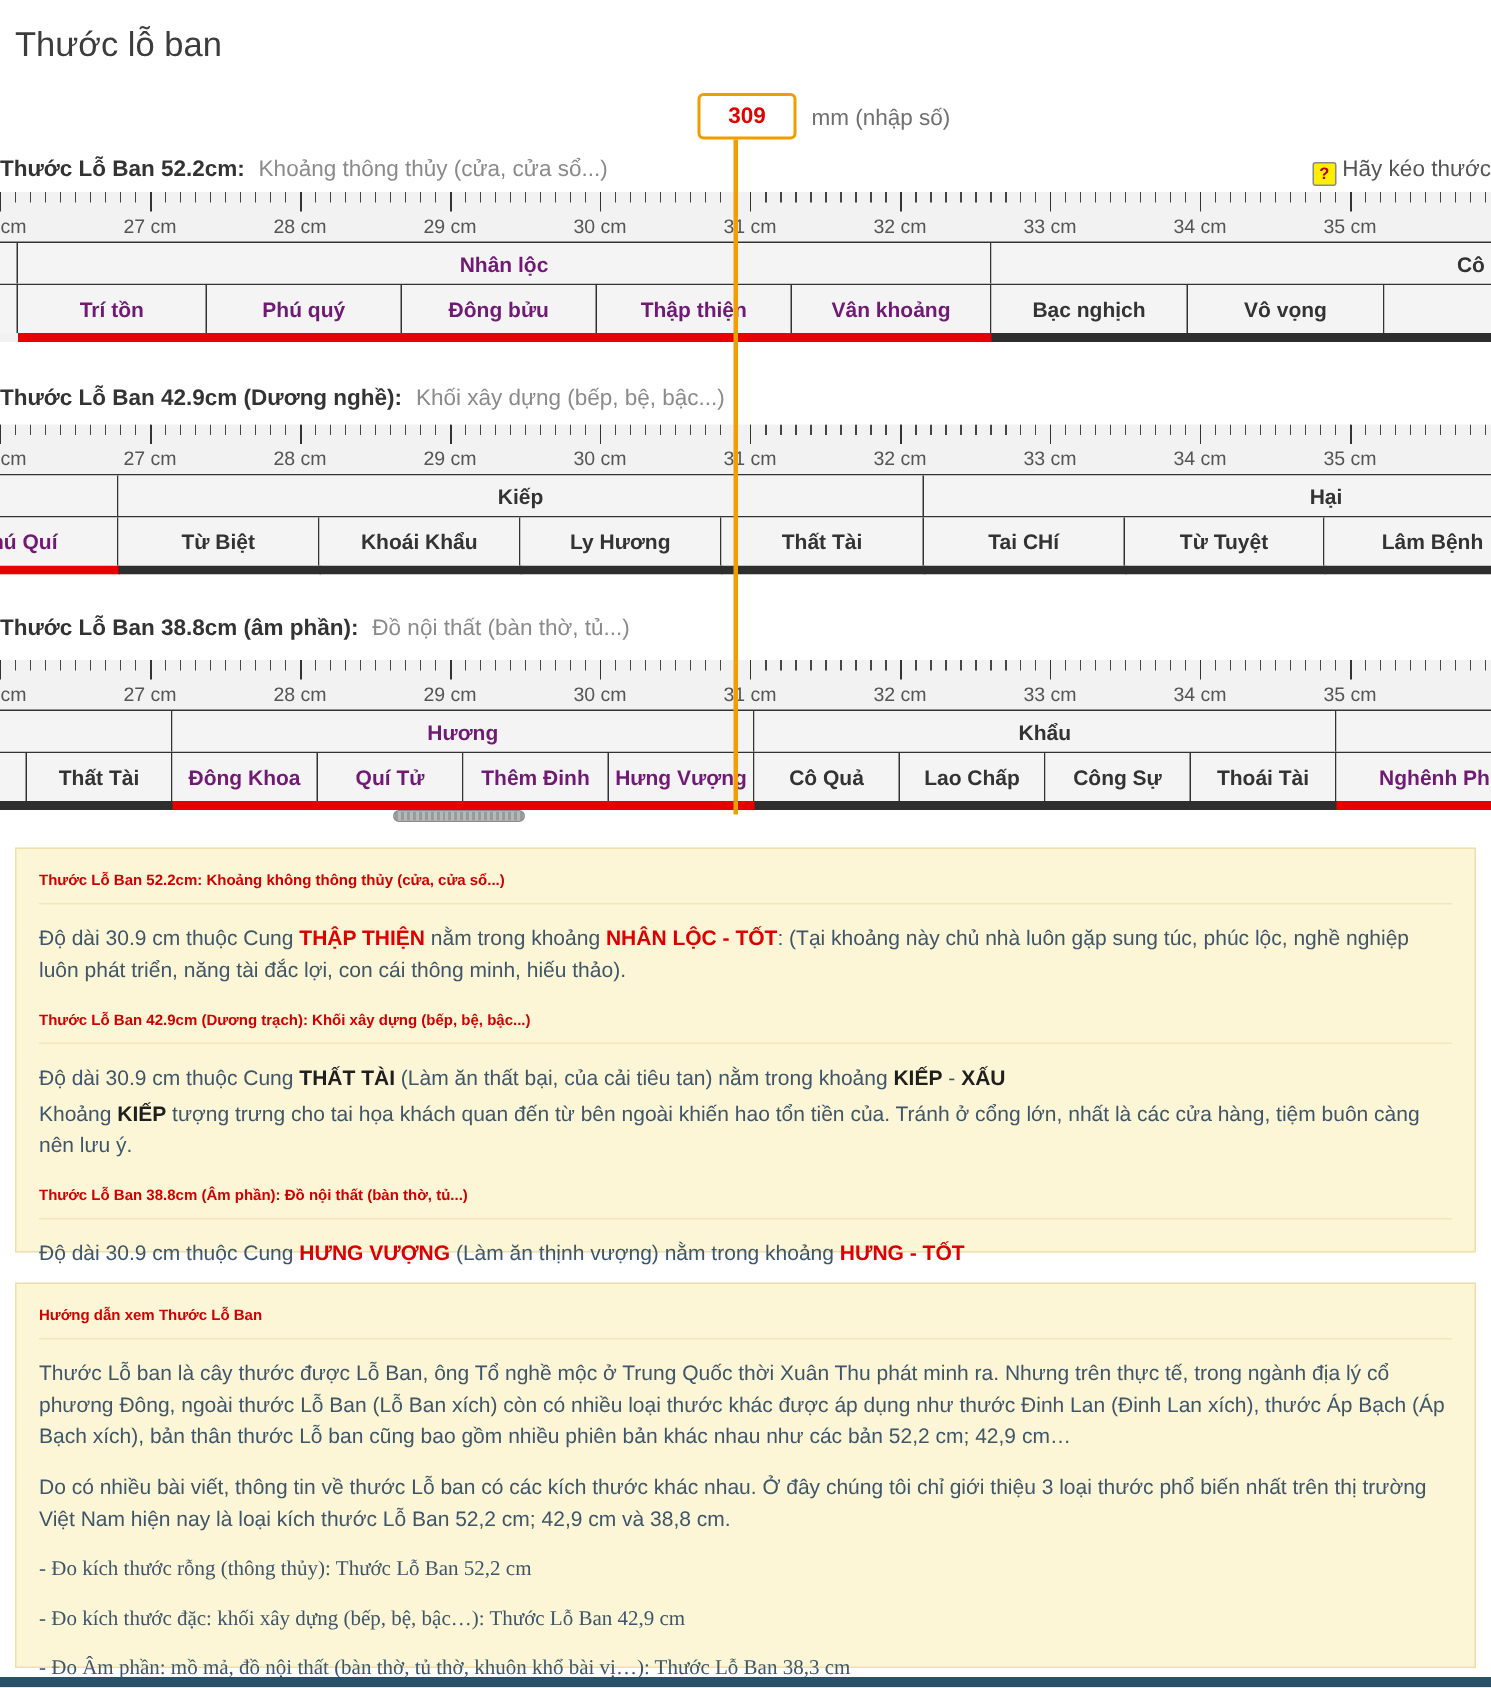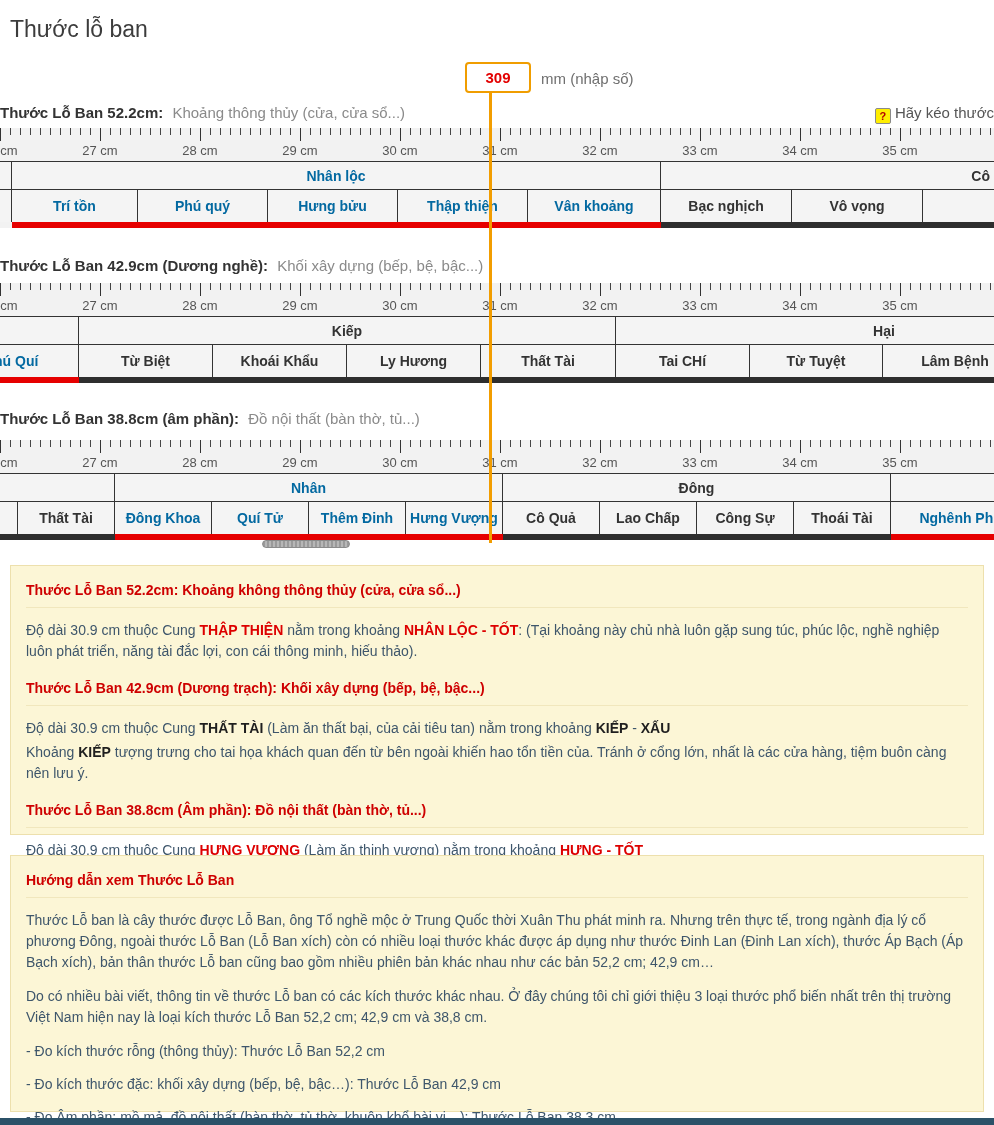--- a/index.html
+++ b/index.html
@@ -43,21 +43,21 @@
 
   .bands { position:absolute; left:0; top:33px; width:100%; height:29px;
            border-top:1px solid #333; border-bottom:1px solid #333; }
   .band { position:absolute; top:0; height:27px; border-right:1px solid #333;
           display:flex; align-items:center; justify-content:center;
           font-size:14px; font-weight:700; background:#f4f4f4; }
   .cells { position:absolute; left:0; top:62px; width:100%; height:32px; }
   .cell { position:absolute; top:0; height:32px; border-right:1px solid #333;
           display:flex; align-items:center; justify-content:center;
           font-size:14px; font-weight:700; background:#f4f4f4; white-space:nowrap; }
-  .tone-good { color:#0369a1; }
+  .tone-good { color:#701a75; }
   .tone-bad  { color:#333; }
   .bar { position:absolute; top:94px; height:6px; }
   .bar-good { background:#e60000; }
   .bar-bad  { background:#2e2e2e; }
 
   
   .drag-hint { position:absolute; right:0; top:104px; font-size:15px; color:#555;
                white-space:nowrap; z-index:5; }
   .q-icon { display:inline-block; width:16px; height:16px; line-height:15px;
             background:#ffee00; border:1px solid #8a8a8a; border-radius:2px;
@@ -66,30 +66,30 @@
 
   .hscrollbar { position:absolute; left:262px; top:540px; width:88px; height:8px;
                 border-radius:4px; background:repeating-linear-gradient(90deg,#9a9a9a 0 2px,#b7b7b7 2px 4px);
                 border:1px solid #8b8b8b; z-index:45; }
 
   
   .box { position:absolute; left:10px; width:974px; padding:14px 15px;
          background:#fcf6d6; border:1px solid #ede0ad; }
   .result-box { top:565px; height:270px; }
   .guide-box  { top:855px; height:257px; }
-  .box-h { margin:2px 0 0; font-size:14px; font-weight:700; color:#ce0000;
+  .box-h { margin:2px 0 0; font-size:10px; font-weight:700; color:#ce0000;
            padding-bottom:9px; border-bottom:1px solid #f1e7bd; }
   .box p { margin:13px 0; font-size:14px; color:#3e566b; line-height:1.5; }
   .box p.tight-top { margin-bottom:3px; }
   .box p.tight-bot { margin-top:3px; }
   .box .box-h + p { margin-top:12px; }
   .mid-h { margin-top:18px; }
   .sg-rb { color:#dd0000; font-weight:700; }
   .sg-b  { color:#1f1f1f; font-weight:700; }
-  .guide-box p.bullet { margin:12px 0; }
+  .guide-box p.bullet { margin:12px 0;font-family:Liberation Serif, serif; }
 
   .bottom-bar { position:absolute; left:0; top:1118px; width:994px; height:7px;
                 background:#2b5168; }
 </style>
 </head>
 <body>
 
 <div class="page">
 
   <h1 class="page-title">Thước lỗ ban</h1>
@@ -132,21 +132,21 @@
         <div class="bar bar-good" style="left: 268px; width: 131px;"></div>
         <div class="bar bar-good" style="left: 398px; width: 131px;"></div>
         <div class="bar bar-good" style="left: 528px; width: 134px;"></div>
         <div class="bar bar-bad" style="left: 661px; width: 132px;"></div>
         <div class="bar bar-bad" style="left: 792px; width: 132px;"></div>
         <div class="bar bar-bad" style="left: 923px; width: 408px;"></div>
         <div class="cells">
           <div class="cell tone-bad" style="left: -60px; width: 72px;"></div>
           <div class="cell tone-good" style="left: 12px; width: 126px;">Trí tồn</div>
           <div class="cell tone-good" style="left: 138px; width: 130px;">Phú quý</div>
-          <div class="cell tone-good" style="left: 268px; width: 130px;">Hưng bửu</div>
+          <div class="cell tone-good" style="left: 268px; width: 130px;">Đông bửu</div>
           <div class="cell tone-good" style="left: 398px; width: 130px;">Thập thiện</div>
           <div class="cell tone-good" style="left: 528px; width: 133px;">Vân khoảng</div>
           <div class="cell tone-bad" style="left: 661px; width: 131px;">Bạc nghịch</div>
           <div class="cell tone-bad" style="left: 792px; width: 131px;">Vô vọng</div>
           <div class="cell tone-bad" style="left: 923px; width: 407px;"></div>
         </div>
       </div>
   </section>
 
   <section class="ruler-section s2">
@@ -208,22 +208,22 @@
           <div class="tick-label" style="left: 275px;">29 cm</div>
           <div class="tick-label" style="left: 375px;">30 cm</div>
           <div class="tick-label" style="left: 475px;">31 cm</div>
           <div class="tick-label" style="left: 575px;">32 cm</div>
           <div class="tick-label" style="left: 675px;">33 cm</div>
           <div class="tick-label" style="left: 775px;">34 cm</div>
           <div class="tick-label" style="left: 875px;">35 cm</div>
         </div>
         <div class="bands">
           <div class="band tone-bad" style="left: -60px; width: 175px;"></div>
-          <div class="band tone-good" style="left: 115px; width: 388px;">Nhân</div>
-          <div class="band tone-bad" style="left: 503px; width: 388px;">Đông</div>
+          <div class="band tone-good" style="left: 115px; width: 388px;">Hương</div>
+          <div class="band tone-bad" style="left: 503px; width: 388px;">Khẩu</div>
           <div class="band tone-good" style="left: 891px; width: 388px;"></div>
         </div>
         <div class="bar bar-bad" style="left: -60px; width: 79px;"></div>
         <div class="bar bar-bad" style="left: 18px; width: 98px;"></div>
         <div class="bar bar-good" style="left: 115px; width: 98px;"></div>
         <div class="bar bar-good" style="left: 212px; width: 98px;"></div>
         <div class="bar bar-good" style="left: 309px; width: 98px;"></div>
         <div class="bar bar-good" style="left: 406px; width: 98px;"></div>
         <div class="bar bar-bad" style="left: 503px; width: 98px;"></div>
         <div class="bar bar-bad" style="left: 600px; width: 98px;"></div>

